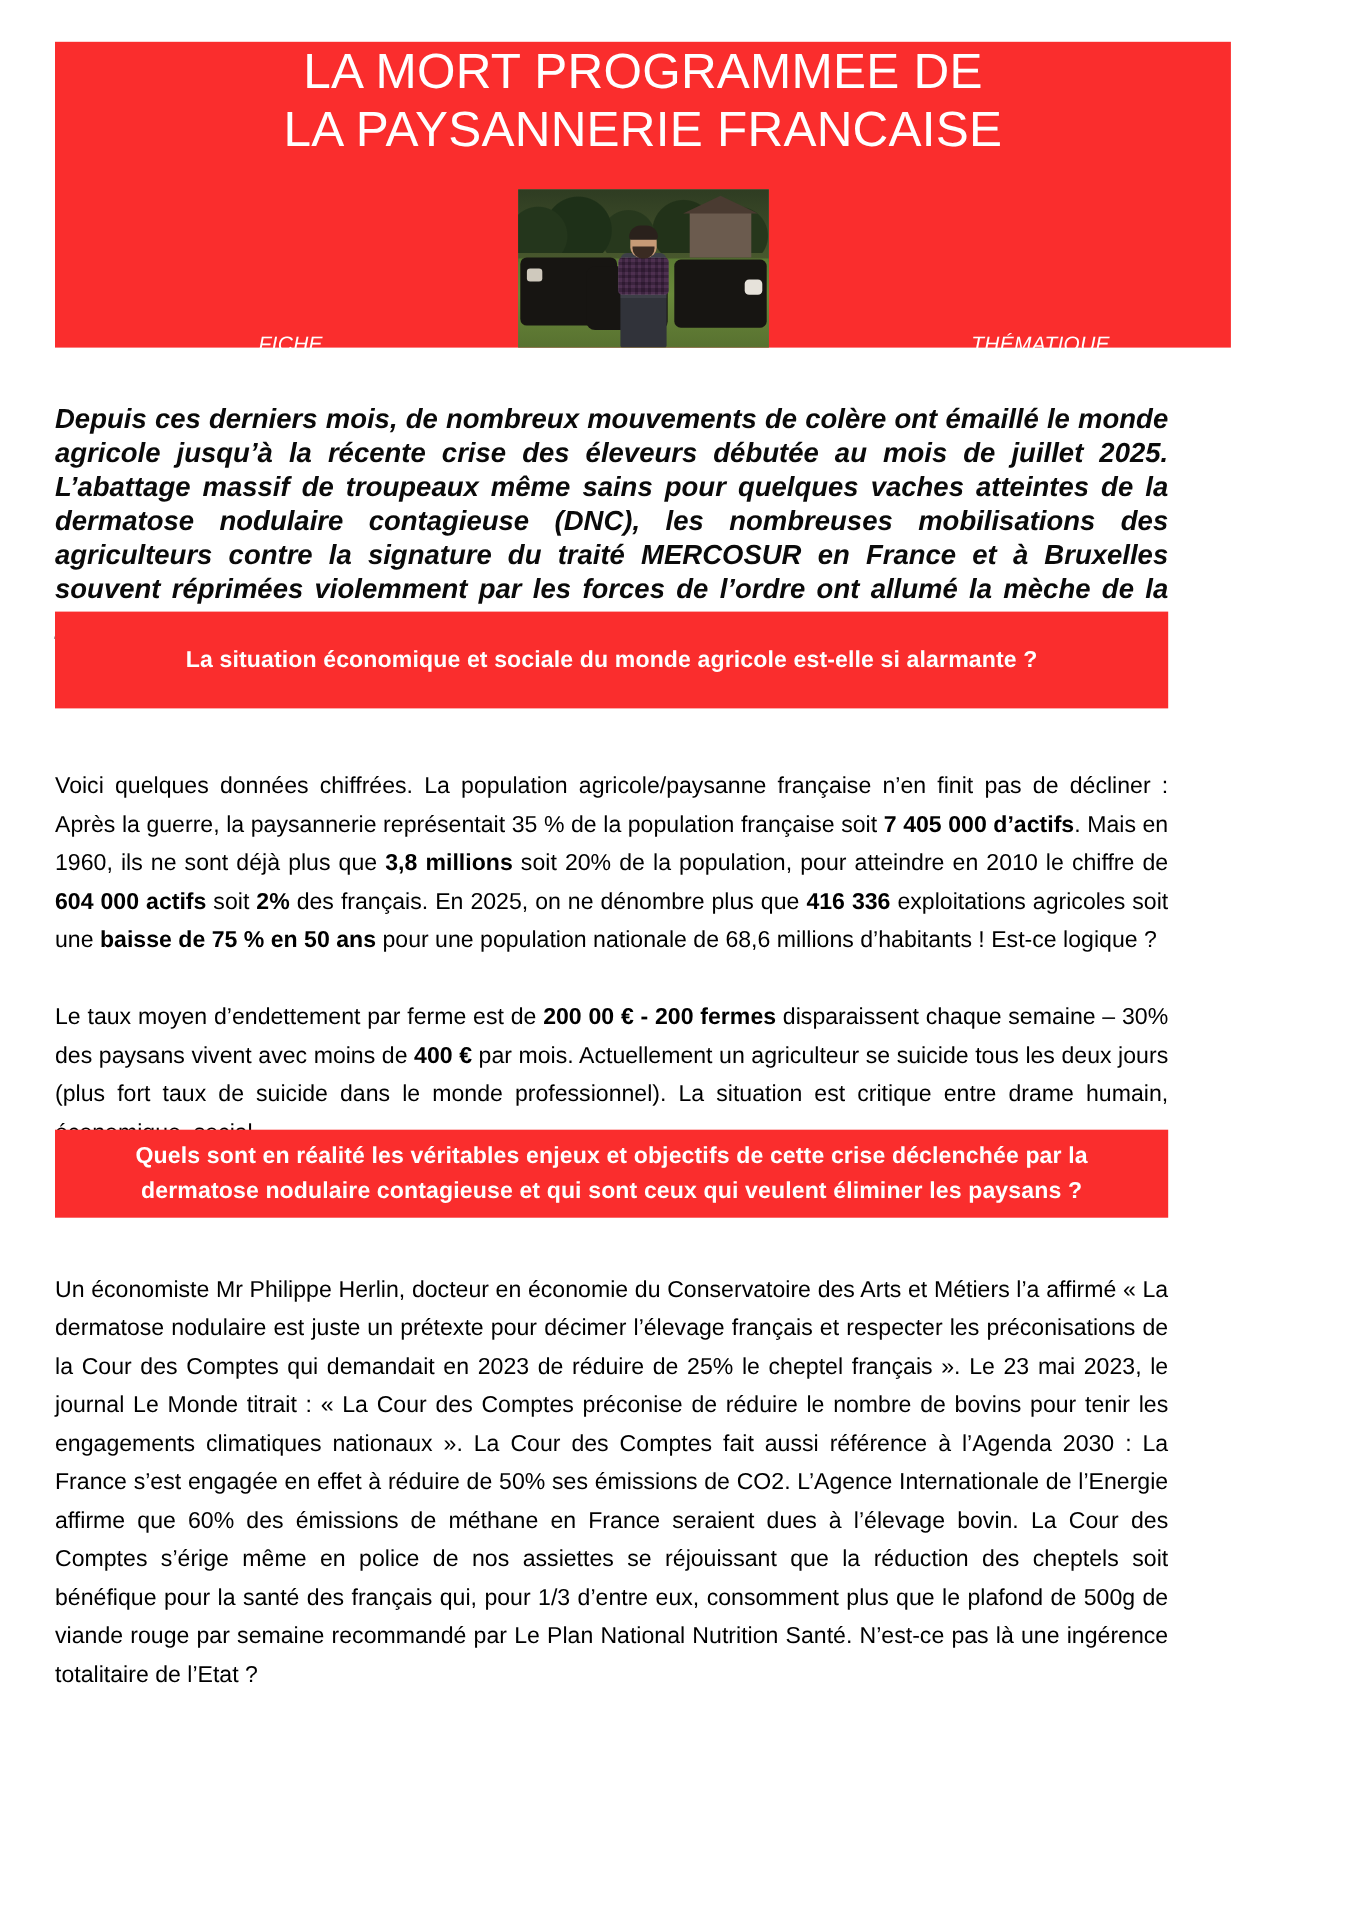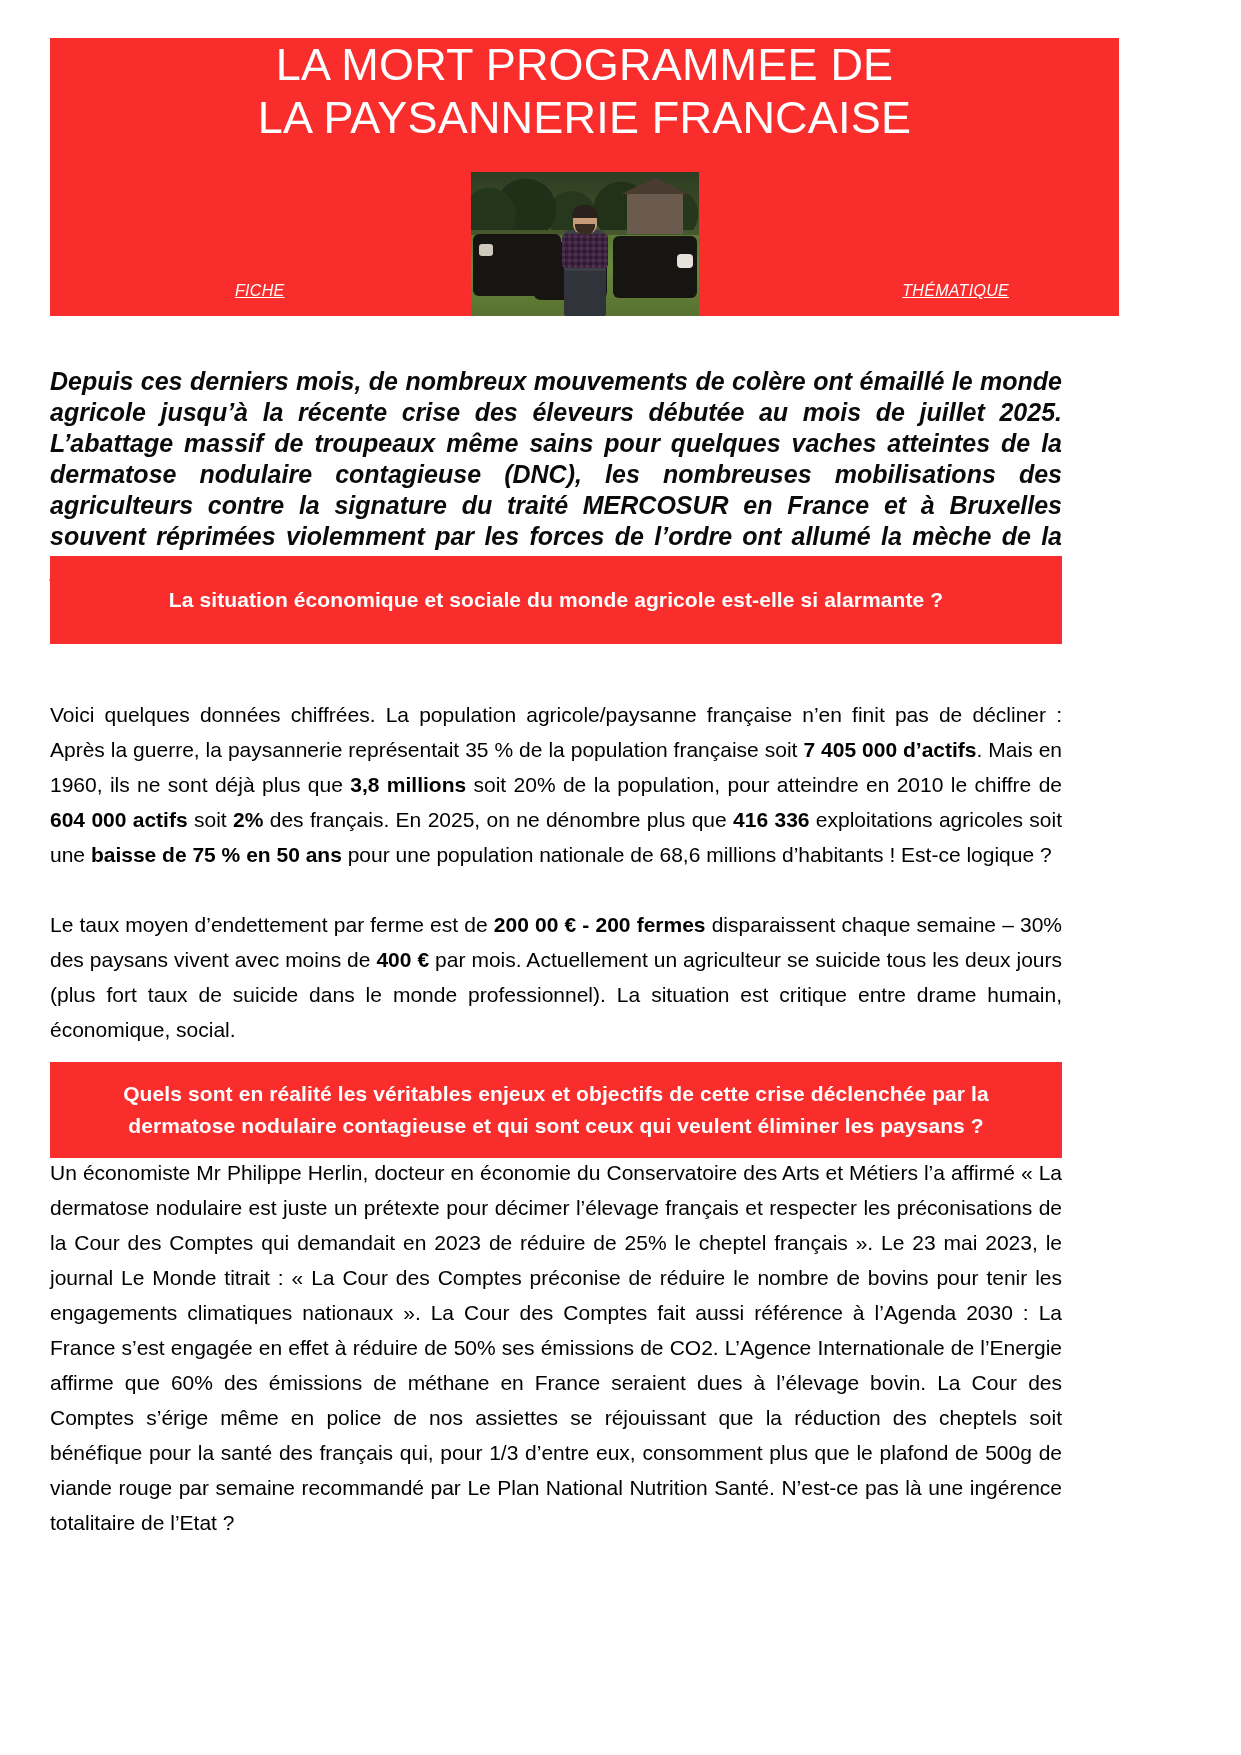--- a/index.html
+++ b/index.html
@@ -131,23 +131,24 @@
     position: absolute;
     left: 0; right: 0;
     bottom: 8px;
     height: 26px;
   }
   .fn-left, .fn-right {
     position: absolute;
     color: #ffffff;
     font-style: italic;
     font-weight: 400;
-    font-size: 16px;
+    font-size: 19px;
     text-decoration: underline;
     letter-spacing: 0.3px;
+    margin-top: 21px;
   }
   .fn-left  { left: 185px; }
   .fn-right { right: 110px; }
 
   
   .intro {
     position: absolute;
     left: 50px;
     top: 324px;
     width: 1012px;
@@ -175,21 +176,21 @@
     box-sizing: border-box;
     padding: 0 28px;
   }
   .section-band .band-text {
     font-size: 21px;
     font-weight: bold;
     line-height: 32px;
     letter-spacing: 0.1px;
   }
   #band-1 { top: 556px; height: 88px; }
-  #band-2 { top: 1062px; height: 96px; }
+  #band-2 { top: 1027px; height: 80px; }
 
   
   .body-para {
     position: absolute;
     left: 50px;
     width: 1012px;
     font-size: 21px;
     line-height: 35px;
     text-align: justify;
     text-justify: inter-word;

